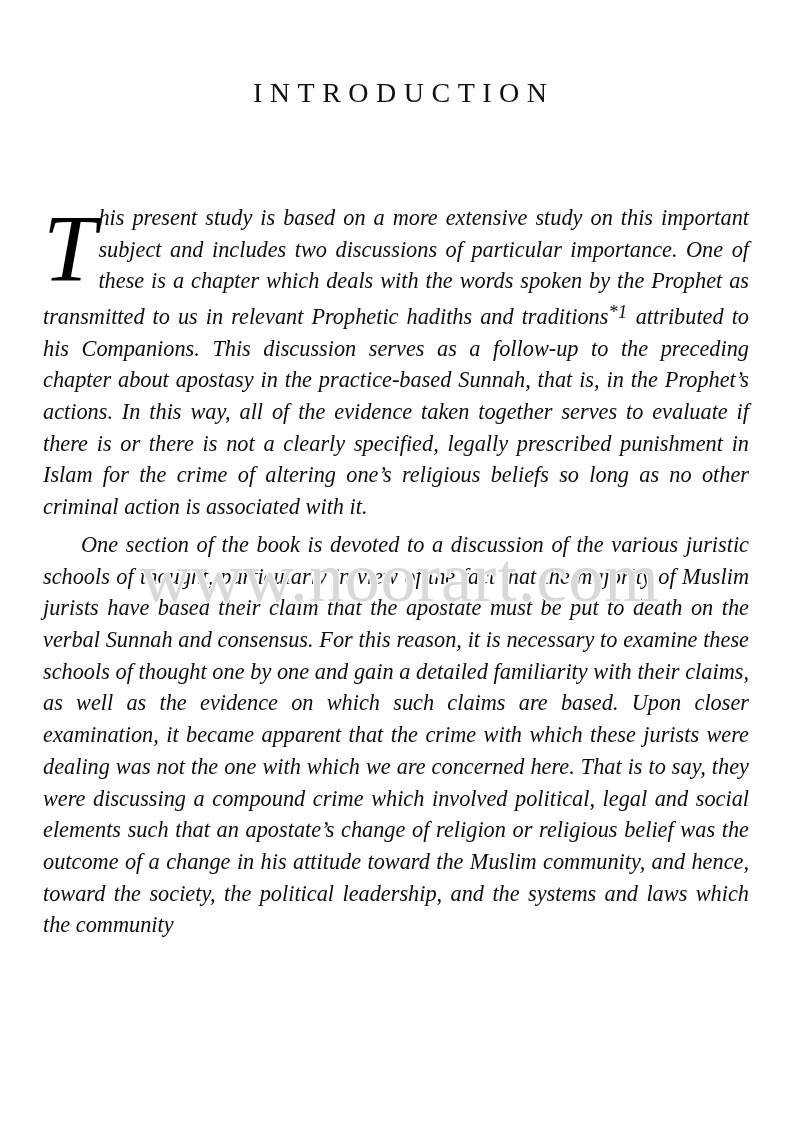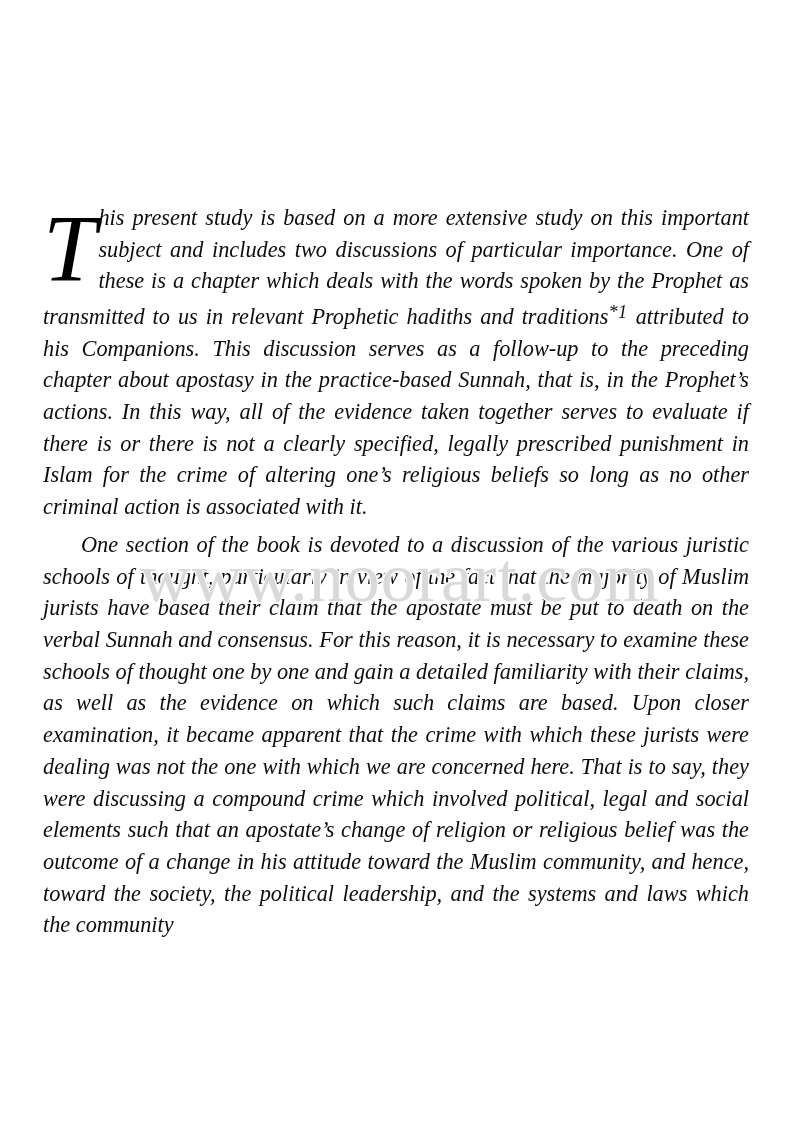--- a/index.html
+++ b/index.html
@@ -92,20 +92,21 @@
     pointer-events: none;
     -webkit-text-stroke: 2.5px #ffffff;
     paint-order: stroke fill;
   }
 </style>
 </head>
 <body>
 
 <div class="page">
 
+  <h1 class="chapter-title">INTRODUCTION</h1>
 
   <div class="body-block">
 
     <p class="para first"><span>This present study is based on a more extensive study on this important subject and includes two discussions of particular importance. One of these is a chapter which deals with the words spoken by the Prophet as transmitted to us in relevant Prophetic hadiths and traditions</span><sup class="footnote-marker">*1</sup><span> attributed to his Companions. This discussion serves as a follow-up to the preceding chapter about apostasy in the practice-based Sunnah, that is, in the Prophet’s actions. In this way, all of the evidence taken together serves to evaluate if there is or there is not a clearly specified, legally prescribed punishment in Islam for the crime of altering one’s religious beliefs so long as no other criminal action is associated with it.</span></p>
 
     <p class="para">One section of the book is devoted to a discussion of the various juristic schools of thought, particularly in view of the fact that the majority of Muslim jurists have based their claim that the apostate must be put to death on the verbal Sunnah and consensus. For this reason, it is necessary to examine these schools of thought one by one and gain a detailed familiarity with their claims, as well as the evidence on which such claims are based. Upon closer examination, it became apparent that the crime with which these jurists were dealing was not the one with which we are concerned here. That is to say, they were discussing a compound crime which involved political, legal and social elements such that an apostate’s change of religion or religious belief was the outcome of a change in his attitude toward the Muslim community, and hence, toward the society, the political leadership, and the systems and laws which the community</p>
 
   </div>
 
   <div class="watermark">www.noorart.com</div>

